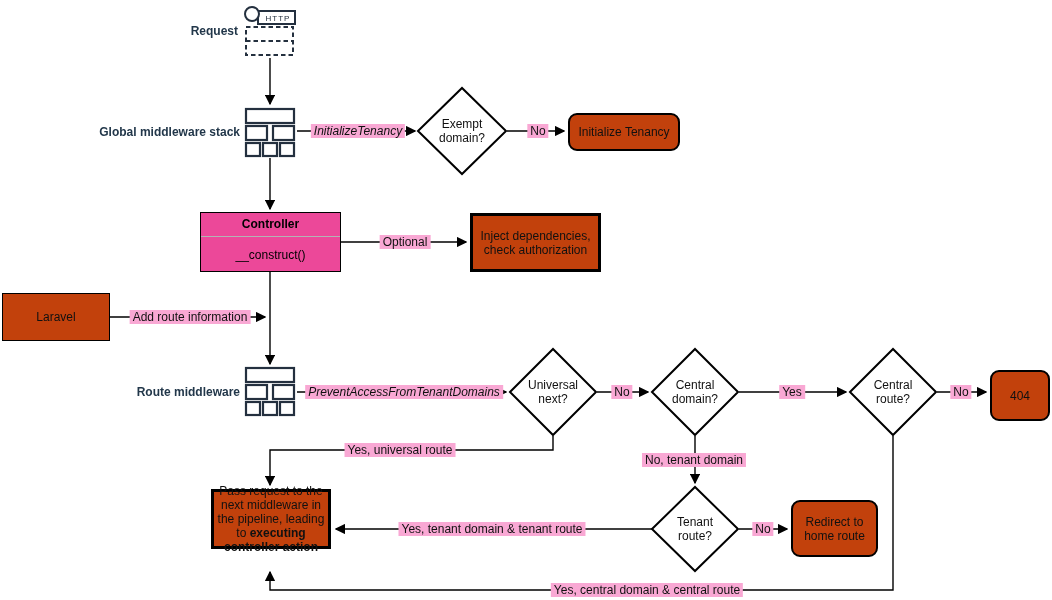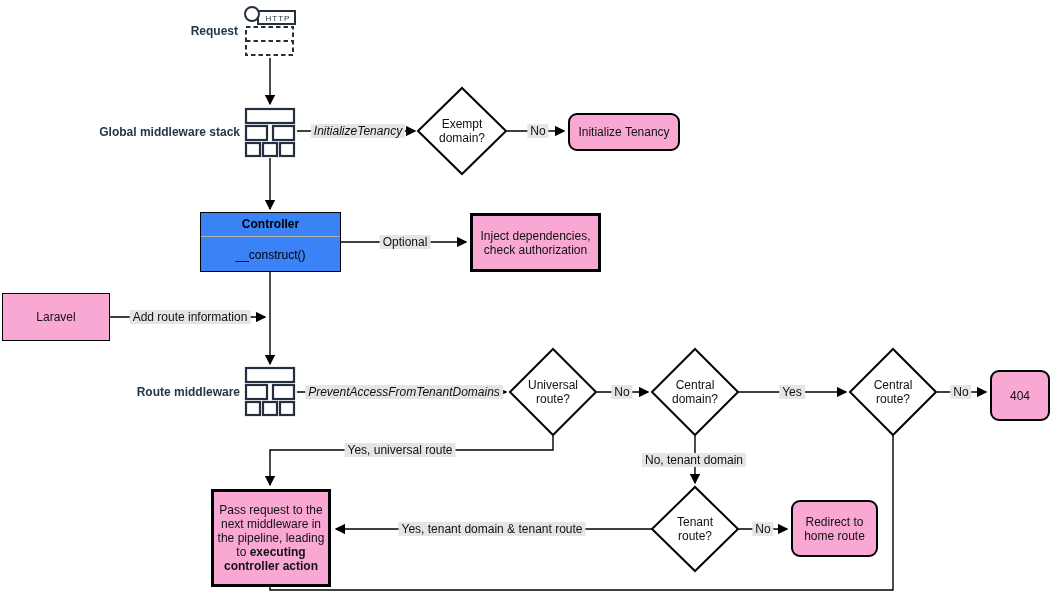--- a/index.html
+++ b/index.html
@@ -8,38 +8,38 @@
     font-family:"Liberation Sans", sans-serif; font-size:12px; color:#000;
     overflow:hidden;
     padding-left:9px;
   }
   #lines { position:absolute; left:0; top:0; }
   .nlabel {
     position:absolute; font-weight:bold; color:#22374a; font-size:12px;
     text-align:right; line-height:14px;
   }
   .elabel {
-    position:absolute; transform:translate(-50%,-50%); background:#e5e5e5;
+    position:absolute; transform:translate(-50%,-50%); background:#f9a8d4;
     padding:0 3px; font-size:12px; white-space:nowrap; line-height:14px; color:#111;
   }
   .elabel.it { font-style:italic; }
   .dlabel {
     position:absolute; transform:translate(-50%,-50%); text-align:center;
     font-size:12px; line-height:14px; white-space:pre-line; color:#111;
   }
   .box {
-    position:absolute; box-sizing:border-box; background:#f9a8d4;
+    position:absolute; box-sizing:border-box; background:#c2410c;
     border:1px solid #000; display:flex; align-items:center; justify-content:center;
     text-align:center; font-size:12px; line-height:14px; color:#111;
   }
   .pre { white-space:pre-line; }
   .r2 { border-width:2px; border-radius:9px; }
   .r3 { border-width:3px; border-radius:0; }
   
-  .uml { position:absolute; box-sizing:border-box; background:#3b82f6; border:1px solid #000; }
+  .uml { position:absolute; box-sizing:border-box; background:#ec4899; border:1px solid #000; }
   .uml .hd {
     height:23px; line-height:23px; text-align:center; font-weight:bold;
     border-bottom:1px solid #b3b3b3; font-size:12px;
   }
   .uml .bd {
     height:35px; display:flex; align-items:center; justify-content:center; font-size:12px;
   }
   .passtext { padding:0 3px; }
 </style>
 </head>
@@ -122,41 +122,42 @@
   <div class="box r3 pre" style="left:470px; top:213px; width:131px; height:59px;">Inject dependencies,
 check authorization</div>
 
   <div class="box" style="left:2px; top:293px; width:108px; height:48px;">Laravel</div>
 
   <div class="box r2" style="left:990px; top:370px; width:60px; height:51px;">404</div>
 
   <div class="box r2 pre" style="left:791px; top:500px; width:87px; height:57px;">Redirect to
 home route</div>
 
-  <div class="box r3" style="left:211px; top:489px; width:120px; height:98px;">
+  <div class="box r3" style="left:211px; top:489px; width:120px; height:60px;">
     <div class="passtext"><span>Pass request to the next middleware in the pipeline, leading to </span><b>executing controller action</b></div>
   </div>
 
   <div class="dlabel" style="left:462px; top:131px;">Exempt
 domain?</div>
   <div class="dlabel" style="left:553px; top:392px;">Universal
-route?</div>
+next?</div>
   <div class="dlabel" style="left:695px; top:392px;">Central
 domain?</div>
   <div class="dlabel" style="left:893px; top:392px;">Central
 route?</div>
   <div class="dlabel" style="left:695px; top:529px;">Tenant
 route?</div>
 
   <div class="elabel it" style="left:358px; top:131px;">InitializeTenancy</div>
   <div class="elabel" style="left:538px; top:131px;">No</div>
   <div class="elabel" style="left:405px; top:242px;text-align:right;">Optional</div>
   <div class="elabel" style="left:190px; top:317px;">Add route information</div>
   <div class="elabel it" style="left:404px; top:392px;text-align:right;">PreventAccessFromTenantDomains</div>
   <div class="elabel" style="left:622px; top:392px;">No</div>
   <div class="elabel" style="left:792px; top:392px;">Yes</div>
   <div class="elabel" style="left:961px; top:392px;">No</div>
   <div class="elabel" style="left:400px; top:450px;">Yes, universal route</div>
   <div class="elabel" style="left:694px; top:460px;">No, tenant domain</div>
   <div class="elabel" style="left:492px; top:529px;">Yes, tenant domain &amp; tenant route</div>
   <div class="elabel" style="left:763px; top:529px;">No</div>
+  <div class="elabel" style="left:647px; top:590px;">Yes, central domain &amp; central route</div>
 
 </div>
 
 </body></html>

